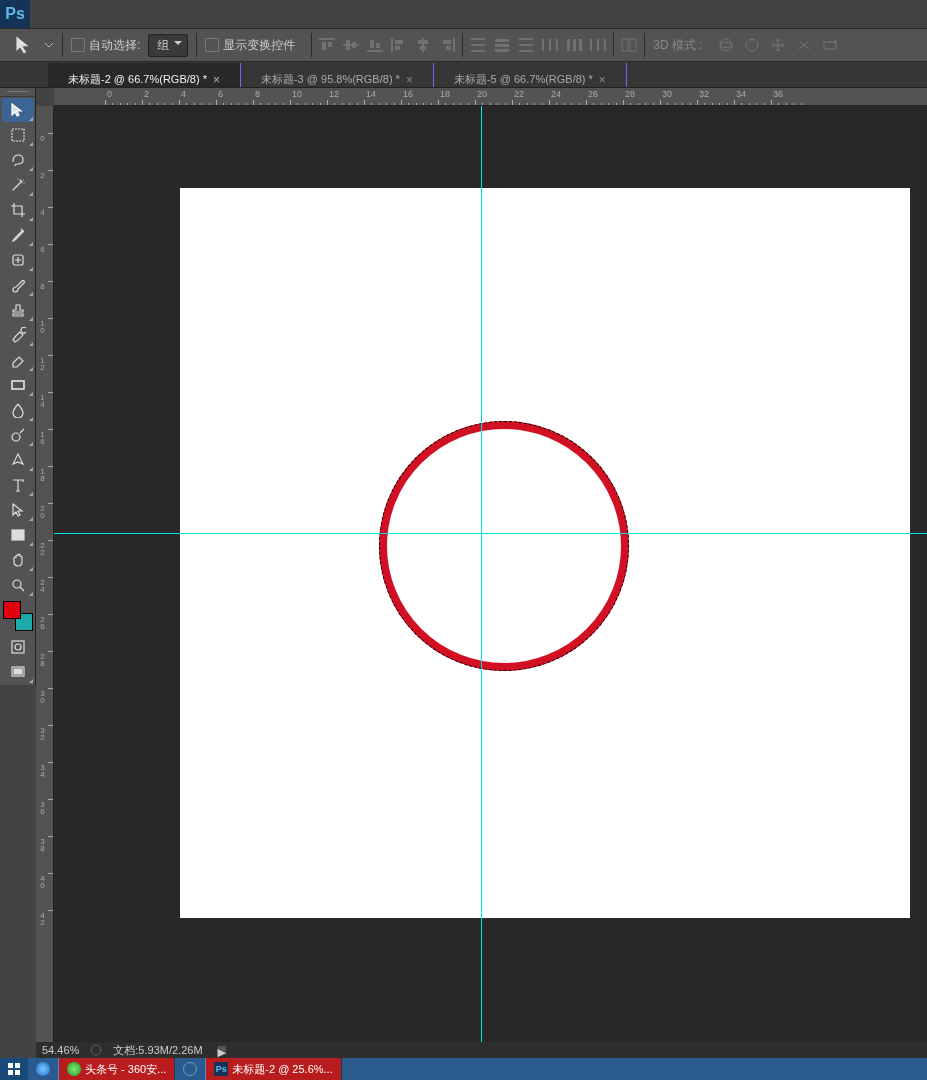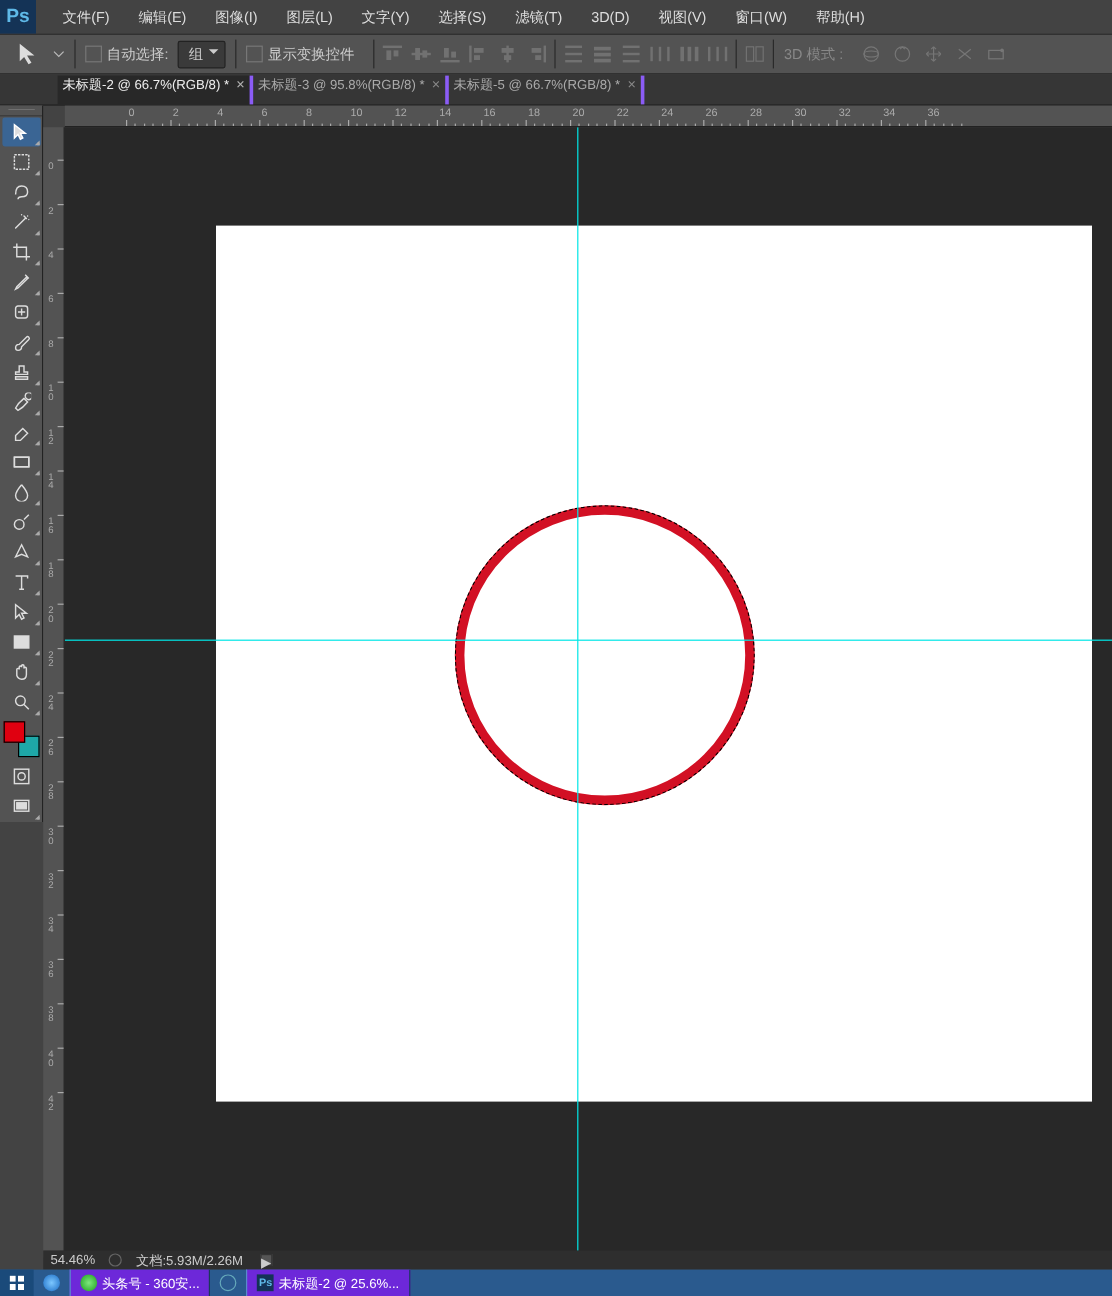--- a/index.html
+++ b/index.html
@@ -8,21 +8,21 @@
 .ps-logo{width:30px;height:28px;background:#143356;color:#5fb9e8;display:flex;align-items:center;justify-content:center;font-weight:bold;font-size:16px}
 .menu-items{display:flex;gap:0;margin-left:10px}
 .menu-item{padding:0 12px;height:28px;display:flex;align-items:center;cursor:pointer}
 .optbar{height:34px;background:#535353;border-top:1px solid #2a2a2a;border-bottom:1px solid #2a2a2a;display:flex;align-items:center;color:#ccc;font-size:12px;padding:0 14px;gap:8px}
 .arrow-ico{width:22px;height:18px;display:flex;align-items:center}
 .divider{width:1px;height:24px;background:#2a2a2a}
 .chk{width:14px;height:14px;border:1px solid #777;display:inline-block;margin-right:4px;vertical-align:middle}
 .dd{background:#3a3a3a;border:1px solid #222;padding:2px 18px 2px 8px;position:relative;border-radius:2px}
 .dd::after{content:"";position:absolute;right:5px;top:6px;border:4px solid transparent;border-top-color:#ccc}
 .tabstrip{height:26px;background:#363636;display:flex;align-items:flex-end;padding-left:48px;border-bottom:1px solid #222}
-.tab{height:24px;padding:0 4px;display:flex;align-items:flex-start;font-size:11px;color:#aaa;gap:6px;cursor:pointer;border-right:3px solid #8b5cf6}
+.tab{height:24px;padding:0 20px;display:flex;align-items:flex-end;font-size:11px;color:#aaa;gap:6px;cursor:pointer;border-right:1px solid #8b5cf6}
 .tab.active{background:#282828;color:#eee}
 .tab-close{font-size:12px;opacity:.7}
 .toolcol{position:absolute;left:0;top:88px;width:36px;background:#535353;border-right:1px solid #222}
 .tool-handle{height:9px;background:#535353;border-bottom:1px solid #3a3a3a;display:flex;align-items:center;justify-content:center}
 .tool-handle div{width:22px;height:3px;background:repeating-linear-gradient(#777,#777 1px,transparent 1px,transparent 3px)}
 .tool{width:32px;height:24px;margin:1px 2px;display:flex;align-items:center;justify-content:center;color:#ddd;position:relative;cursor:pointer;border-radius:2px}
 .tool.sel{background:#3a6594}
 .tool svg{width:16px;height:16px;stroke:#ddd;fill:none;stroke-width:1.2}
 .tool.sel svg{stroke:#fff}
 .tri{position:absolute;right:1px;bottom:1px;width:0;height:0;border:2px solid transparent;border-right-color:#aaa;border-bottom-color:#aaa}
@@ -37,47 +37,34 @@
 .canvas-area{position:absolute;left:18px;top:18px;right:0;bottom:0;background:#282828;overflow:hidden}
 .canvas{position:absolute;background:#fff}
 .guide-h{position:absolute;left:0;right:0;height:1px;background:#00e6e6}
 .guide-v{position:absolute;top:0;bottom:0;width:1px;background:#00e6e6}
 .ring{position:absolute;border-radius:50%;border:8px solid #d21024}
 .ring.marching{outline:1px dashed #000;outline-offset:-1px}
 .statusbar{position:absolute;left:36px;right:0;bottom:22px;height:16px;background:#2e2e2e;color:#ccc;font-size:11px;display:flex;align-items:center;gap:10px;padding-left:6px}
 .taskbar{position:absolute;left:0;right:0;bottom:0;height:22px;background:#2a5a8e;display:flex;align-items:center;font-size:11px;color:#fff}
 .tb-btn{height:22px;padding:0 8px;display:flex;align-items:center;gap:4px}
 .tb-btn.start{background:#1a4a7a;width:28px;justify-content:center}
-.tb-btn.active{background:#6d28d9;border-left:1px solid #5a8acc;border-right:1px solid #1a3a5a}
+.tb-btn.active{background:#b91c1c;border-left:1px solid #5a8acc;border-right:1px solid #1a3a5a}
 .c-ico{width:14px;height:14px;border-radius:50%}
 .ps-min{width:14px;height:14px;background:#143356;color:#5fb9e8;font-size:9px;font-weight:bold;display:flex;align-items:center;justify-content:center}
 .opt-group{display:flex;gap:6px;align-items:center}
 .opt-label{color:#888}
 .sb-arrow{width:10px;height:10px;background:#555;border:1px solid #333;display:inline-block}
 .mode-icons{display:flex;gap:8px;margin-left:6px}
 .mode-icons svg{width:18px;height:16px;opacity:.4}
 </style>
 </head>
 <body>
 
 <div class="menubar">
   <div class="ps-logo">Ps</div>
-  <div class="menu-items" id="menu-items">
-      <div class="menu-item">文件(F)</div>
-      <div class="menu-item">编辑(E)</div>
-      <div class="menu-item">图像(I)</div>
-      <div class="menu-item">图层(L)</div>
-      <div class="menu-item">文字(Y)</div>
-      <div class="menu-item">选择(S)</div>
-      <div class="menu-item">滤镜(T)</div>
-      <div class="menu-item">3D(D)</div>
-      <div class="menu-item">视图(V)</div>
-      <div class="menu-item">窗口(W)</div>
-      <div class="menu-item">帮助(H)</div>
-    </div>
 </div>
 
 <div class="optbar">
   <div class="arrow-ico">
       <svg viewBox="0 0 18 18">
         <path d="M2 2 L2 14 L5 11 L8 16 L10 15 L7 10 L12 10 Z" fill="#ddd"></path>
       </svg>
     </div>
   <svg width="10" height="10">
       <path d="M1 3 L5 7 L9 3" stroke="#bbb" fill="none"></path>

